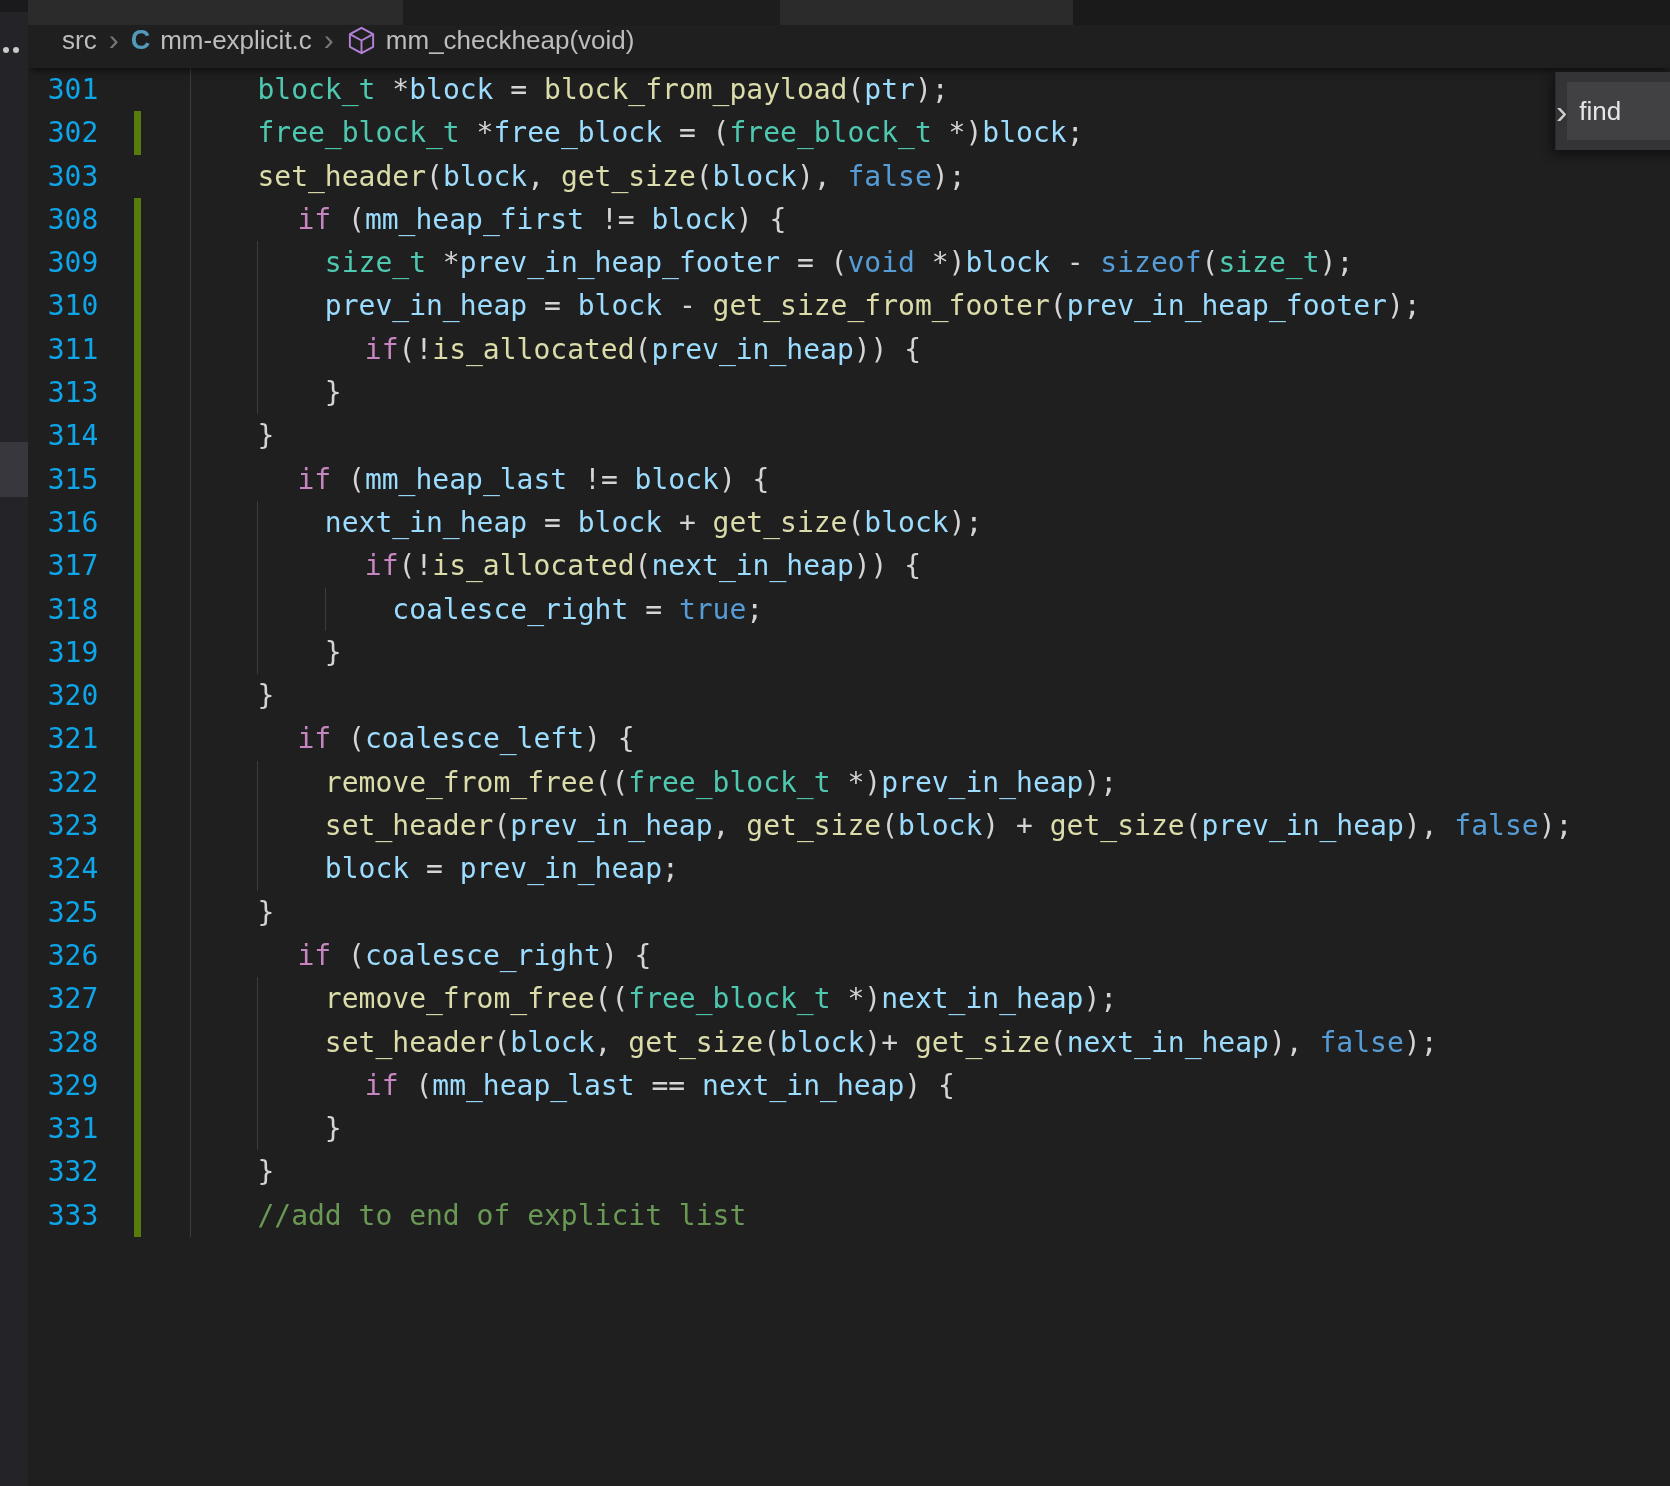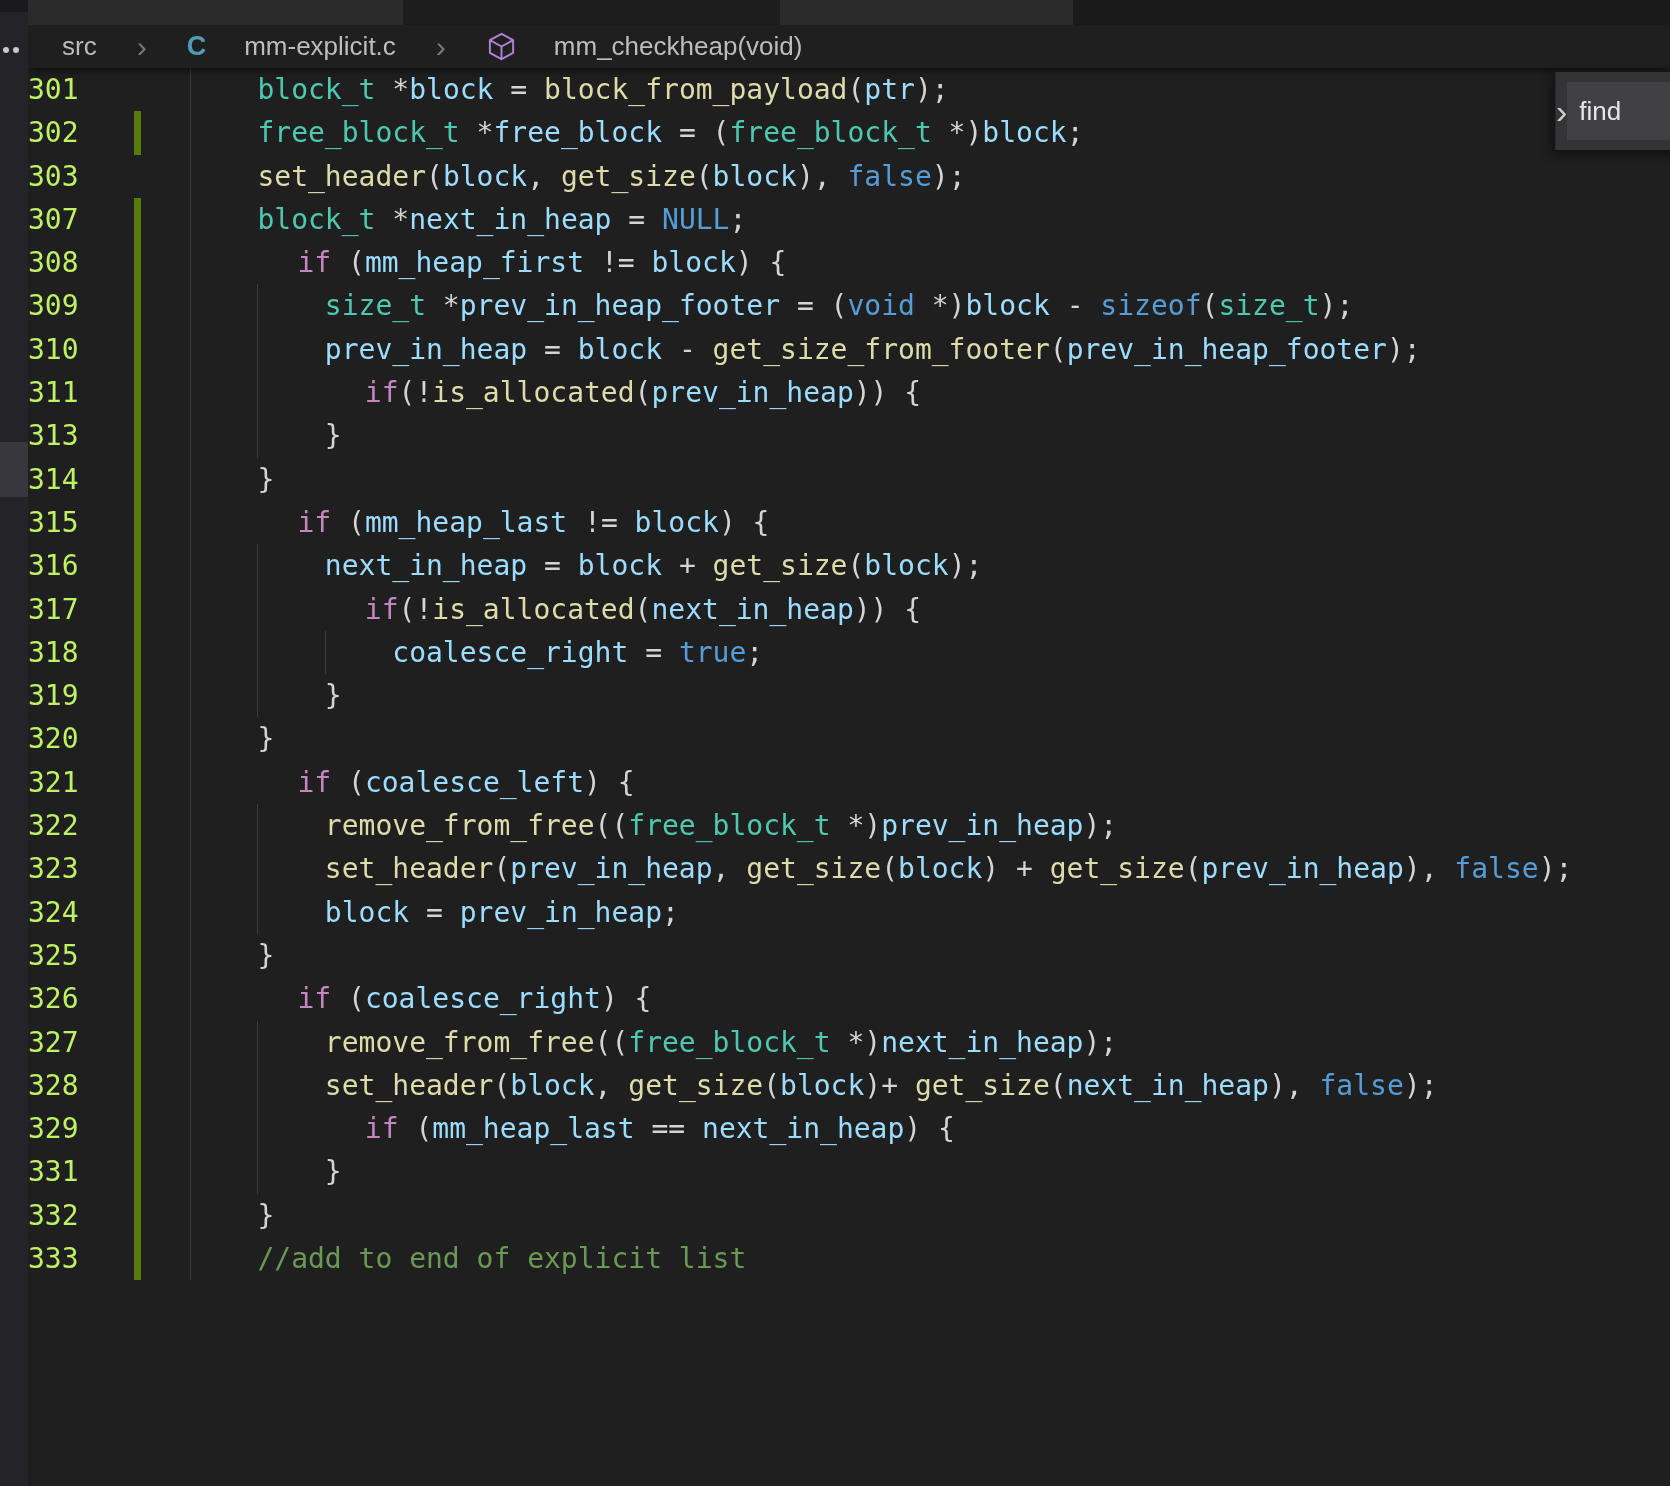--- a/index.html
+++ b/index.html
@@ -17,31 +17,31 @@
   .editor { position:absolute; left:28px; top:0; right:0; bottom:0; background:var(--bg,#1f1f1f); }
 
   
   .tabstrip { position:relative; height:25px; background:#1d1d1d; }
   .tabstrip .tab { position:absolute; top:0; height:25px; background:#2b2b2b; }
   .tab.t1 { left:0; width:375px; }
   .tab.t2 { left:752px; width:293px; }
   .tab-void { position:absolute; top:0; left:1045px; right:0; height:25px; background:#1a1a1a; }
 
   
-  .breadcrumb { position:relative; height:43px; display:flex; align-items:center; padding-left:34px;
+  .breadcrumb { position:relative; height:43px; display:flex; padding-left:34px;
                 font-size:26px; color:#bdbdbd; background:#1f1f1f; z-index:3;
-                box-shadow:0 6px 7px -3px rgba(0,0,0,0.55); white-space:nowrap;gap:28px; }
+                box-shadow:0 6px 7px -3px rgba(0,0,0,0.55); white-space:nowrap; }
   .crumb-sep { color:#787878; font-size:30px; margin:0 12px; line-height:1; }
   .c-icon { color:#519aba; font-weight:bold; font-size:27px; margin-right:10px; }
   .sym-icon { width:31px; height:31px; margin-right:9px; flex:0 0 auto; }
 
   
   .viewport { position:relative; font-family:"DejaVu Sans Mono", monospace; font-size:28px; line-height:43.31px; }
   .row { display:flex; height:43.31px; white-space:pre; }
-  .ln { width:90px; text-align:left; color:#bef264; flex:0 0 auto; }
+  .ln { width:90px; text-align:center; color:#0ea5e9; flex:0 0 auto; }
   .mark { width:7px; margin-left:16px; flex:0 0 auto; }
   .row.mod .mark { background:var(--added,#587c0c); }
   .code { position:relative; margin-left:49px; flex:1 1 auto; }
   .g { position:absolute; top:0; bottom:0; width:1px; background:#3c3c3c; }
 
   .tok-p { color:var(--punctuation,#d4d4d4); }
   .tok-v { color:var(--variable,#9cdcfe); }
   .tok-k { color:var(--keyword,#569cd6); }
   .tok-c { color:var(--control,#c586c0);margin-left:40px; }
   .tok-t { color:var(--type,#4ec9b0); }
@@ -86,21 +86,20 @@
       <path d="M3 7.1 L12 12 L21 7.1"></path>
       <path d="M12 12 L12 21.8"></path>
     </svg>
     <span>mm_checkheap(void)</span>
   </div>
 
   <div class="viewport" id="viewport">
       <div class="row"><div class="ln">301</div><div class="mark"></div><div class="code"><span class="g" style="left: 0ch;"></span><span class="tok-p">    </span><span class="tok-t">block_t</span><span class="tok-p"> *</span><span class="tok-v">block</span><span class="tok-p"> = </span><span class="tok-f">block_from_payload</span><span class="tok-p">(</span><span class="tok-v">ptr</span><span class="tok-p">);</span></div></div>
       <div class="row mod"><div class="ln">302</div><div class="mark"></div><div class="code"><span class="g" style="left: 0ch;"></span><span class="tok-p">    </span><span class="tok-t">free_block_t</span><span class="tok-p"> *</span><span class="tok-v">free_block</span><span class="tok-p"> = (</span><span class="tok-t">free_block_t</span><span class="tok-p"> *)</span><span class="tok-v">block</span><span class="tok-p">;</span></div></div>
       <div class="row"><div class="ln">303</div><div class="mark"></div><div class="code"><span class="g" style="left: 0ch;"></span><span class="tok-p">    </span><span class="tok-f">set_header</span><span class="tok-p">(</span><span class="tok-v">block</span><span class="tok-p">, </span><span class="tok-f">get_size</span><span class="tok-p">(</span><span class="tok-v">block</span><span class="tok-p">), </span><span class="tok-k">false</span><span class="tok-p">);</span></div></div>
-      <div class="row mod"><div class="ln">307</div><div class="mark"></div><div class="code"><span class="g" style="left: 0ch;"></span><span class="tok-p">    </span><span class="tok-t">block_t</span><span class="tok-p"> *</span><span class="tok-v">next_in_heap</span><span class="tok-p"> = </span><span class="tok-k">NULL</span><span class="tok-p">;</span></div></div>
       <div class="row mod"><div class="ln">308</div><div class="mark"></div><div class="code"><span class="g" style="left: 0ch;"></span><span class="tok-p">    </span><span class="tok-c">if</span><span class="tok-p"> (</span><span class="tok-v">mm_heap_first</span><span class="tok-p"> != </span><span class="tok-v">block</span><span class="tok-p">) {</span></div></div>
       <div class="row mod"><div class="ln">309</div><div class="mark"></div><div class="code"><span class="g" style="left: 0ch;"></span><span class="g" style="left: 4ch;"></span><span class="tok-p">        </span><span class="tok-t">size_t</span><span class="tok-p"> *</span><span class="tok-v">prev_in_heap_footer</span><span class="tok-p"> = (</span><span class="tok-k">void</span><span class="tok-p"> *)</span><span class="tok-v">block</span><span class="tok-p"> - </span><span class="tok-k">sizeof</span><span class="tok-p">(</span><span class="tok-t">size_t</span><span class="tok-p">);</span></div></div>
       <div class="row mod"><div class="ln">310</div><div class="mark"></div><div class="code"><span class="g" style="left: 0ch;"></span><span class="g" style="left: 4ch;"></span><span class="tok-p">        </span><span class="tok-v">prev_in_heap</span><span class="tok-p"> = </span><span class="tok-v">block</span><span class="tok-p"> - </span><span class="tok-f">get_size_from_footer</span><span class="tok-p">(</span><span class="tok-v">prev_in_heap_footer</span><span class="tok-p">);</span></div></div>
       <div class="row mod"><div class="ln">311</div><div class="mark"></div><div class="code"><span class="g" style="left: 0ch;"></span><span class="g" style="left: 4ch;"></span><span class="tok-p">        </span><span class="tok-c">if</span><span class="tok-p">(!</span><span class="tok-f">is_allocated</span><span class="tok-p">(</span><span class="tok-v">prev_in_heap</span><span class="tok-p">)) {</span></div></div>
       <div class="row mod"><div class="ln">313</div><div class="mark"></div><div class="code"><span class="g" style="left: 0ch;"></span><span class="g" style="left: 4ch;"></span><span class="tok-p">        }</span></div></div>
       <div class="row mod"><div class="ln">314</div><div class="mark"></div><div class="code"><span class="g" style="left: 0ch;"></span><span class="tok-p">    }</span></div></div>
       <div class="row mod"><div class="ln">315</div><div class="mark"></div><div class="code"><span class="g" style="left: 0ch;"></span><span class="tok-p">    </span><span class="tok-c">if</span><span class="tok-p"> (</span><span class="tok-v">mm_heap_last</span><span class="tok-p"> != </span><span class="tok-v">block</span><span class="tok-p">) {</span></div></div>
       <div class="row mod"><div class="ln">316</div><div class="mark"></div><div class="code"><span class="g" style="left: 0ch;"></span><span class="g" style="left: 4ch;"></span><span class="tok-p">        </span><span class="tok-v">next_in_heap</span><span class="tok-p"> = </span><span class="tok-v">block</span><span class="tok-p"> + </span><span class="tok-f">get_size</span><span class="tok-p">(</span><span class="tok-v">block</span><span class="tok-p">);</span></div></div>
       <div class="row mod"><div class="ln">317</div><div class="mark"></div><div class="code"><span class="g" style="left: 0ch;"></span><span class="g" style="left: 4ch;"></span><span class="tok-p">        </span><span class="tok-c">if</span><span class="tok-p">(!</span><span class="tok-f">is_allocated</span><span class="tok-p">(</span><span class="tok-v">next_in_heap</span><span class="tok-p">)) {</span></div></div>
       <div class="row mod"><div class="ln">318</div><div class="mark"></div><div class="code"><span class="g" style="left: 0ch;"></span><span class="g" style="left: 4ch;"></span><span class="g" style="left: 8ch;"></span><span class="tok-p">            </span><span class="tok-v">coalesce_right</span><span class="tok-p"> = </span><span class="tok-k">true</span><span class="tok-p">;</span></div></div>

